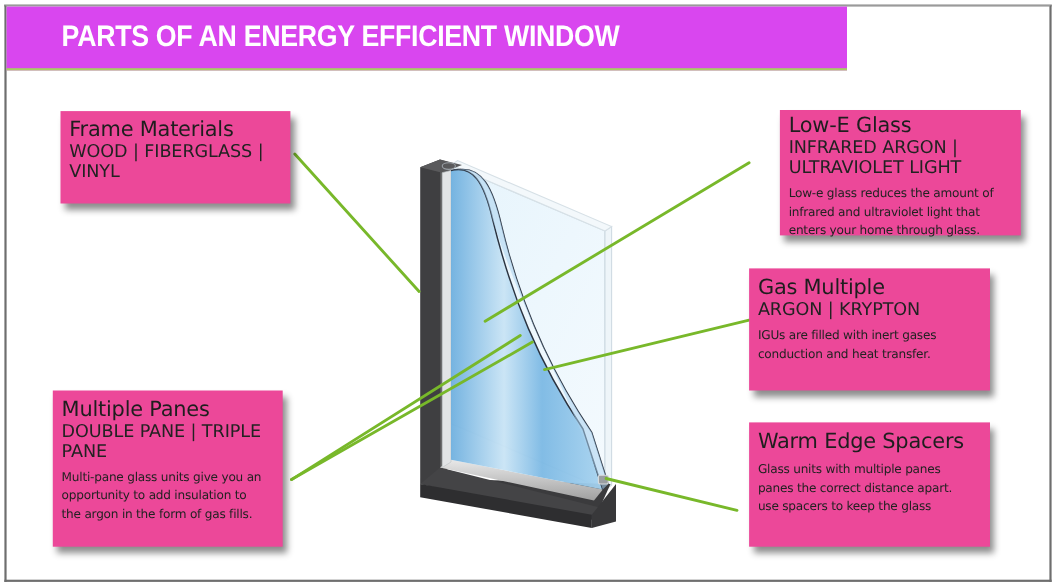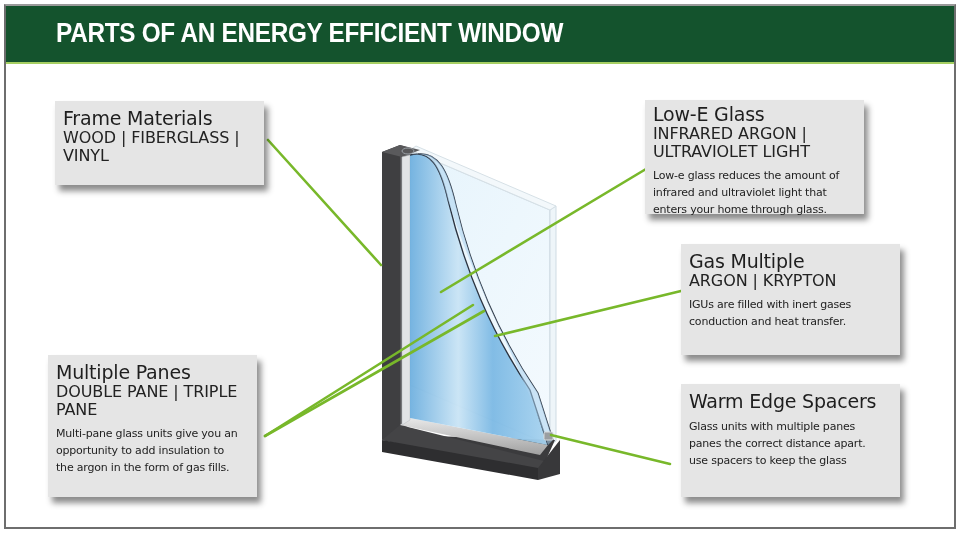--- a/index.html
+++ b/index.html
@@ -1,26 +1,26 @@
 <!DOCTYPE html>
 <html><head>
 <meta charset="utf-8">
 <style>
   html, body { margin: 0; padding: 0; background: #ffffff; }
   body { width: 960px; height: 533px; position: relative; overflow: hidden;
          font-family: "DejaVu Sans", "Liberation Sans", sans-serif; }
   .frame { position: absolute; left: 4px; top: 4px; width: 948px; height: 521px;
            border: 2px solid #6e6e6e; border-top-color: #9a9a9a; background: #fff; }
-  .header { position: absolute; left: 0; top: 0; width: 948px; height: 56px;
-            background: #14532d; border-bottom: 2px solid #a6cf62; }
+  .header { position: absolute; left: 0; top: 0; width: 764px; height: 56px;
+            background: #d946ef; border-bottom: 2px solid #a6cf62; }
   .header-title { position: absolute; left: 50px; top: 12px; color: #fff;
                   font-family: "Liberation Sans", sans-serif; font-weight: bold;
                   font-size: 27px; letter-spacing: -0.3px; transform: scaleX(0.9);
                   transform-origin: left center; white-space: nowrap; }
-  .card { position: absolute; background: #e5e5e5;
+  .card { position: absolute; background: #ec4899;
           box-shadow: 4px 6px 6px rgba(0,0,0,0.45); padding: 6px 8px; box-sizing: border-box; }
   .card-title { font-family: "DejaVu Sans", sans-serif; font-size: 19px; color: #1e1e1e;
                 line-height: 22px; font-weight: normal; letter-spacing: -0.2px; }
   .card-sub { font-family: "DejaVu Sans", sans-serif; font-size: 16px; color: #222;
               line-height: 18px; letter-spacing: -0.1px; }
   .card-desc { font-family: "DejaVu Sans", sans-serif; font-size: 11px; color: #222;
                line-height: 17px; margin-top: 6px; letter-spacing: -0.2px; }
   svg.art { position: absolute; left: 0; top: 0; }
 </style>
 </head>
@@ -98,21 +98,21 @@
 <div class="card" style="left:48px; top:355px; width:209px; height:142px;">
   <div class="card-title">Multiple Panes</div>
   <div class="card-sub">DOUBLE PANE | TRIPLE PANE</div>
   <div class="card-desc">
     <div>Multi-pane glass units give you an</div>
     <div>opportunity to add insulation to</div>
     <div>the argon in the form of gas fills.</div>
   </div>
 </div>
 
-<div class="card" style="left:645px; top:100px; width:219px; height:114px; padding-top:3px;">
+<div class="card" style="left:709px; top:100px; width:219px; height:114px; padding-top:3px;">
   <div class="card-title">Low-E Glass</div>
   <div class="card-sub">
     <div>INFRARED ARGON |</div>
     <div>ULTRAVIOLET LIGHT</div>
   </div>
   <div class="card-desc">
     <div>Low-e glass reduces the amount of</div>
     <div>infrared and ultraviolet light that</div>
     <div>enters your home through glass.</div>
   </div>

